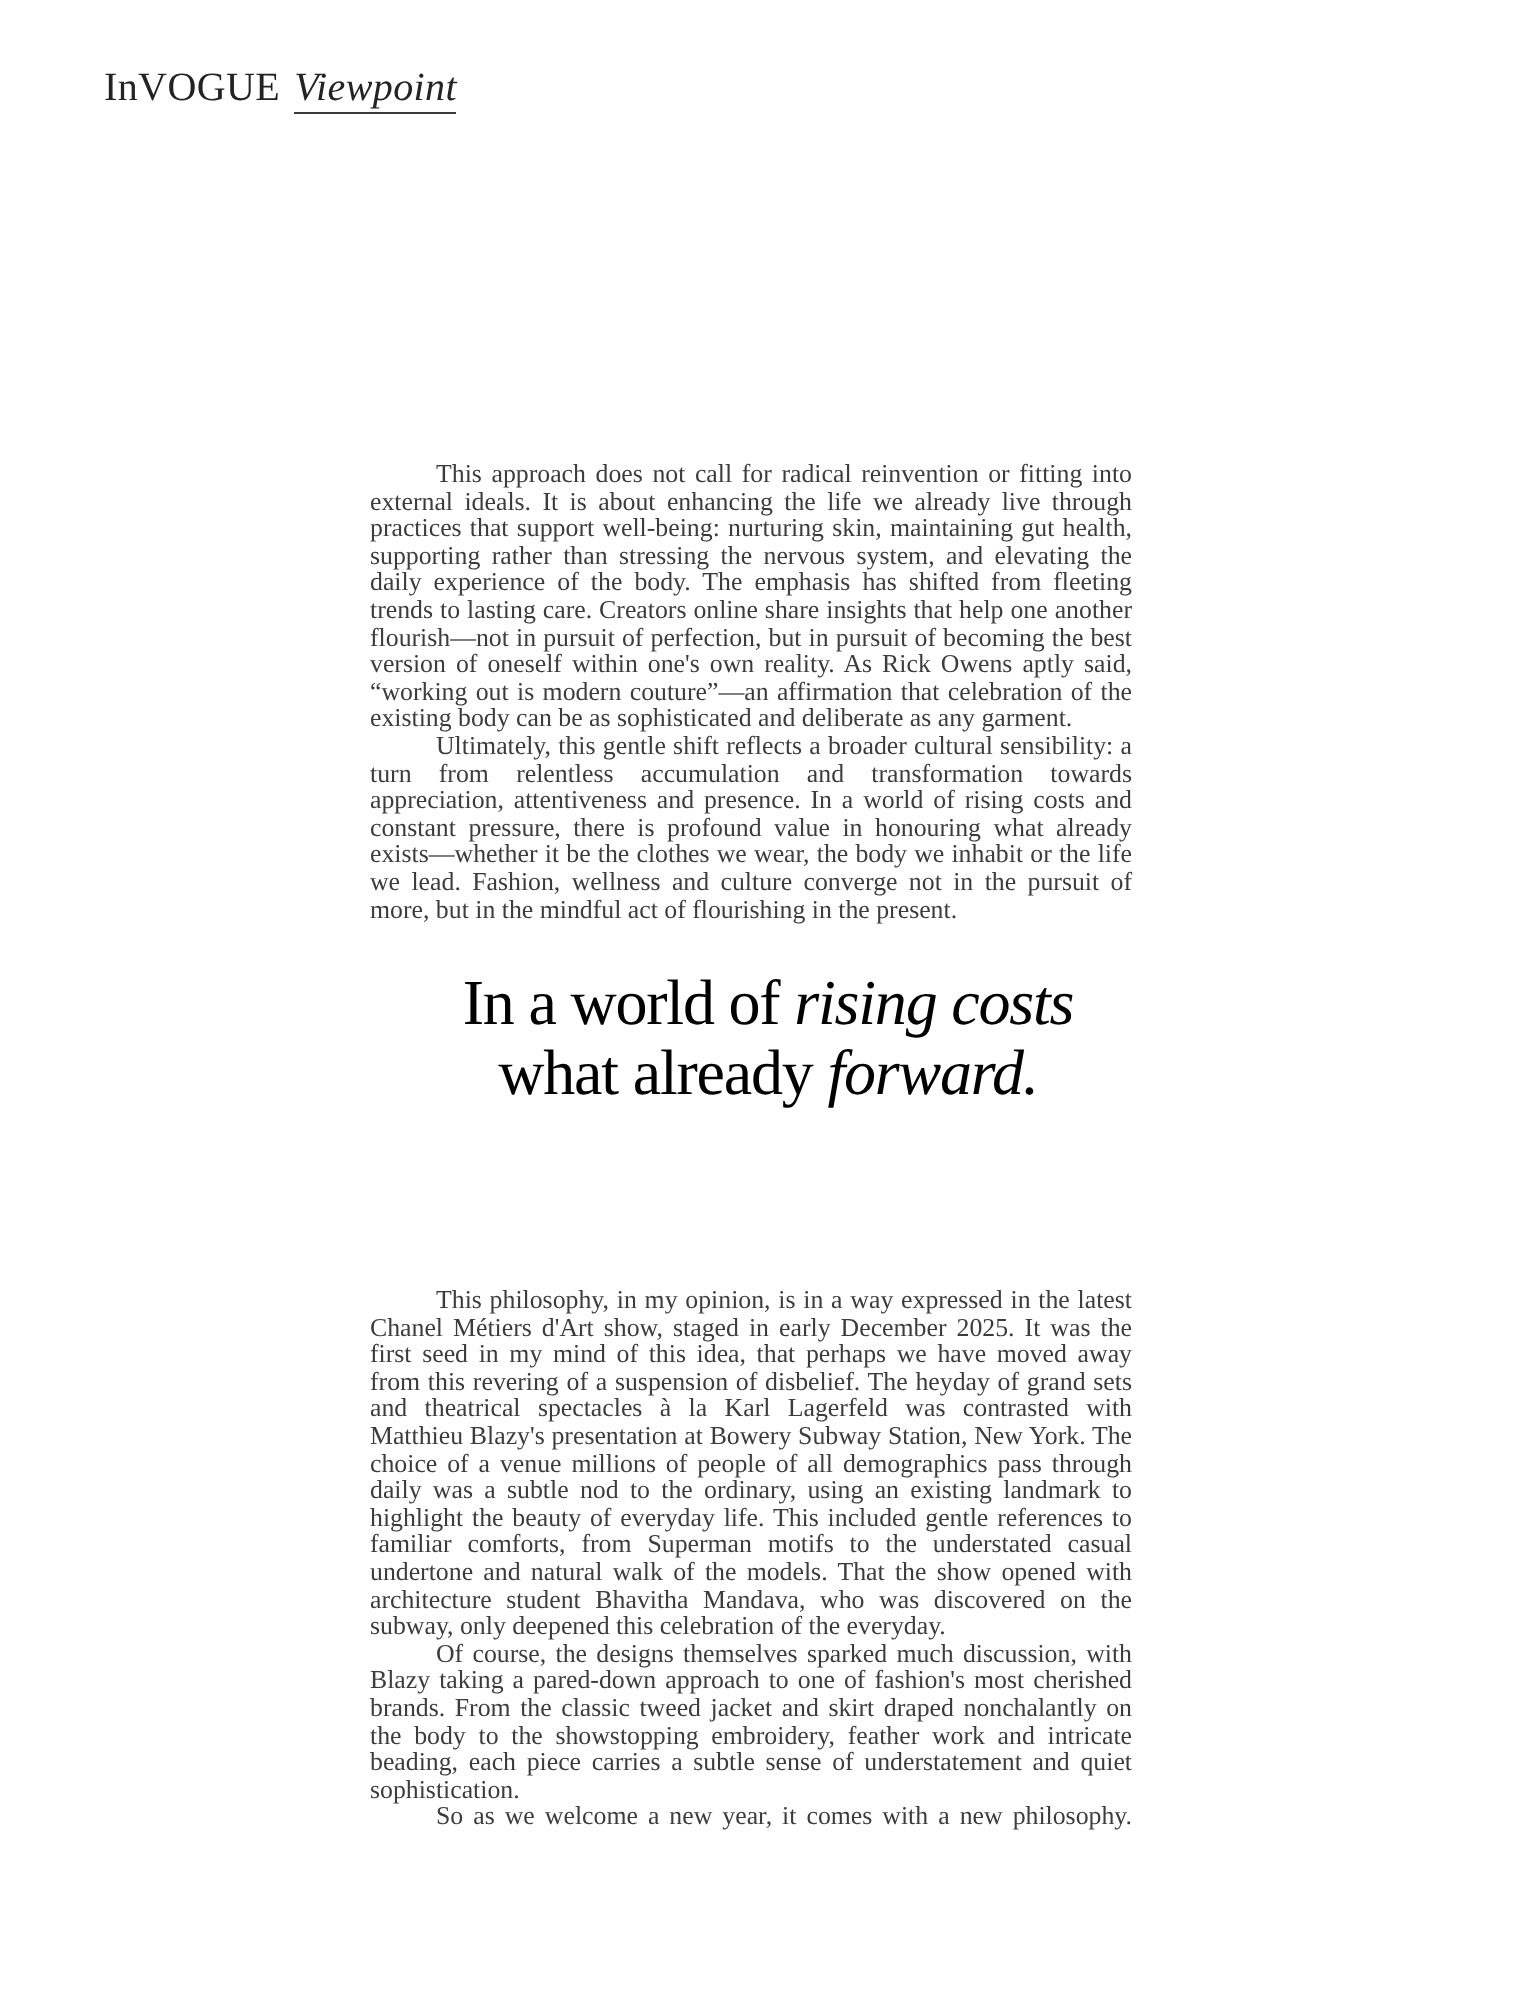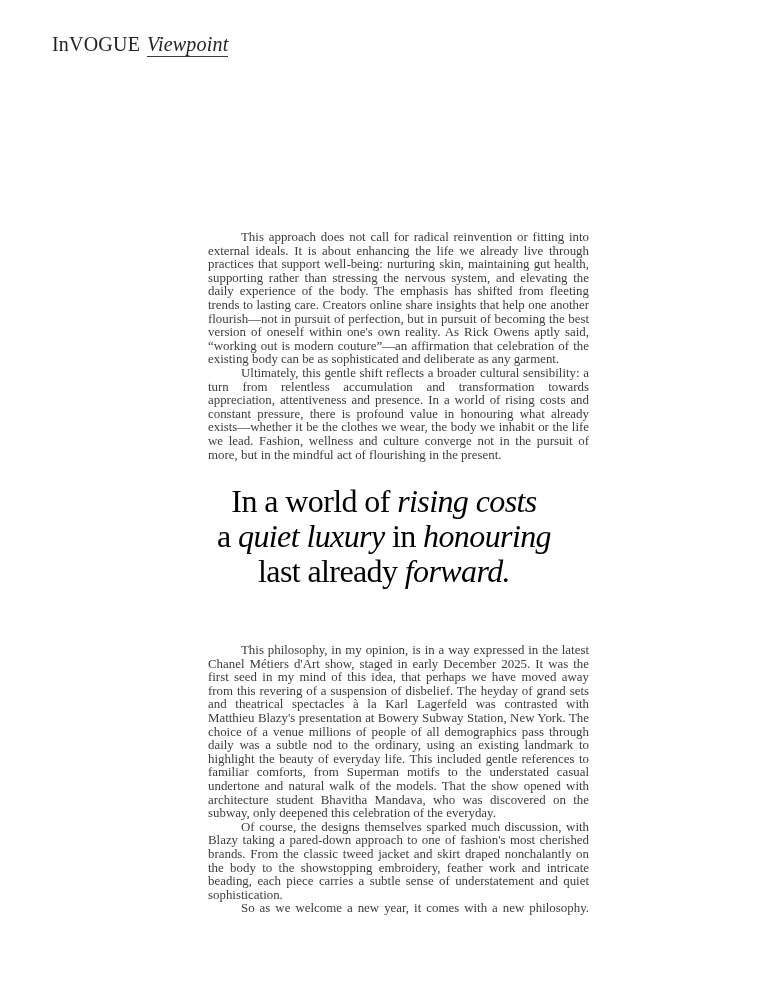--- a/index.html
+++ b/index.html
@@ -35,21 +35,20 @@
   
   .body-col {
     position: absolute;
     left: 185px;
     width: 381px;
     color: #3c3c3c;
     font-size: 12.9px;
     line-height: 13.6px;
     text-align: justify;
     text-justify: inter-word;
-    margin-left: 23px;
   }
   .col-top { top: 231px; }
   .col-bottom { top: 644px; }
   .body-para { text-indent: 33px; }
 
   
   .pull-quote {
     position: absolute;
     left: 144px;
     top: 484px;
@@ -91,22 +90,21 @@
     <span class="brand">InVOGUE</span><span class="section">Viewpoint</span>
   </div>
 
   <div class="body-col col-top">
       <p class="body-para">This approach does not call for radical reinvention or fitting into external ideals. It is about enhancing the life we already live through practices that support well-being: nurturing skin, maintaining gut health, supporting rather than stressing the nervous system, and elevating the daily experience of the body. The emphasis has shifted from fleeting trends to lasting care. Creators online share insights that help one another flourish—not in pursuit of perfection, but in pursuit of becoming the best version of oneself within one's own reality. As Rick Owens aptly said, “working out is modern couture”—an affirmation that celebration of the existing body can be as sophisticated and deliberate as any garment.</p>
       <p class="body-para">Ultimately, this gentle shift reflects a broader cultural sensibility: a turn from relentless accumulation and transformation towards appreciation, attentiveness and presence. In a world of rising costs and constant pressure, there is profound value in honouring what already exists—whether it be the clothes we wear, the body we inhabit or the life we lead. Fashion, wellness and culture converge not in the pursuit of more, but in the mindful act of flourishing in the present.</p>
     </div>
 
   <div class="pull-quote">
       <div class="quote-line"><span>In a world of </span><em>rising costs</em></div>
-      <div class="quote-line"><span>a </span><em>quiet luxury</em><span> in </span><em>honouring</em></div>
-      <div class="quote-line"><span>last already </span><em>forward.</em></div>
+      <div class="quote-line"><span>what already </span><em>forward.</em></div>
     </div>
 
   <div class="body-col col-bottom">
       <p class="body-para">This philosophy, in my opinion, is in a way expressed in the latest Chanel Métiers d'Art show, staged in early December 2025. It was the first seed in my mind of this idea, that perhaps we have moved away from this revering of a suspension of disbelief. The heyday of grand sets and theatrical spectacles à la Karl Lagerfeld was contrasted with Matthieu Blazy's presentation at Bowery Subway Station, New York. The choice of a venue millions of people of all demographics pass through daily was a subtle nod to the ordinary, using an existing landmark to highlight the beauty of everyday life. This included gentle references to familiar comforts, from Superman motifs to the understated casual undertone and natural walk of the models. That the show opened with architecture student Bhavitha Mandava, who was discovered on the subway, only deepened this celebration of the everyday.</p>
       <p class="body-para">Of course, the designs themselves sparked much discussion, with Blazy taking a pared-down approach to one of fashion's most cherished brands. From the classic tweed jacket and skirt draped nonchalantly on the body to the showstopping embroidery, feather work and intricate beading, each piece carries a subtle sense of understatement and quiet sophistication.</p>
       <p class="body-para">So as we welcome a new year, it comes with a new philosophy. Musical chairs in fashion was a defining conversation of last year and this year will bear its fruits. The anthem of imagination and making the most of what we have is a sentiment we carry forward. My take is that 2026 is the year we stop chasing the next version of ourselves—and dress accordingly.<span class="end-mark">●</span></p>
     </div>
 
   <div class="folio">30</div>
 

